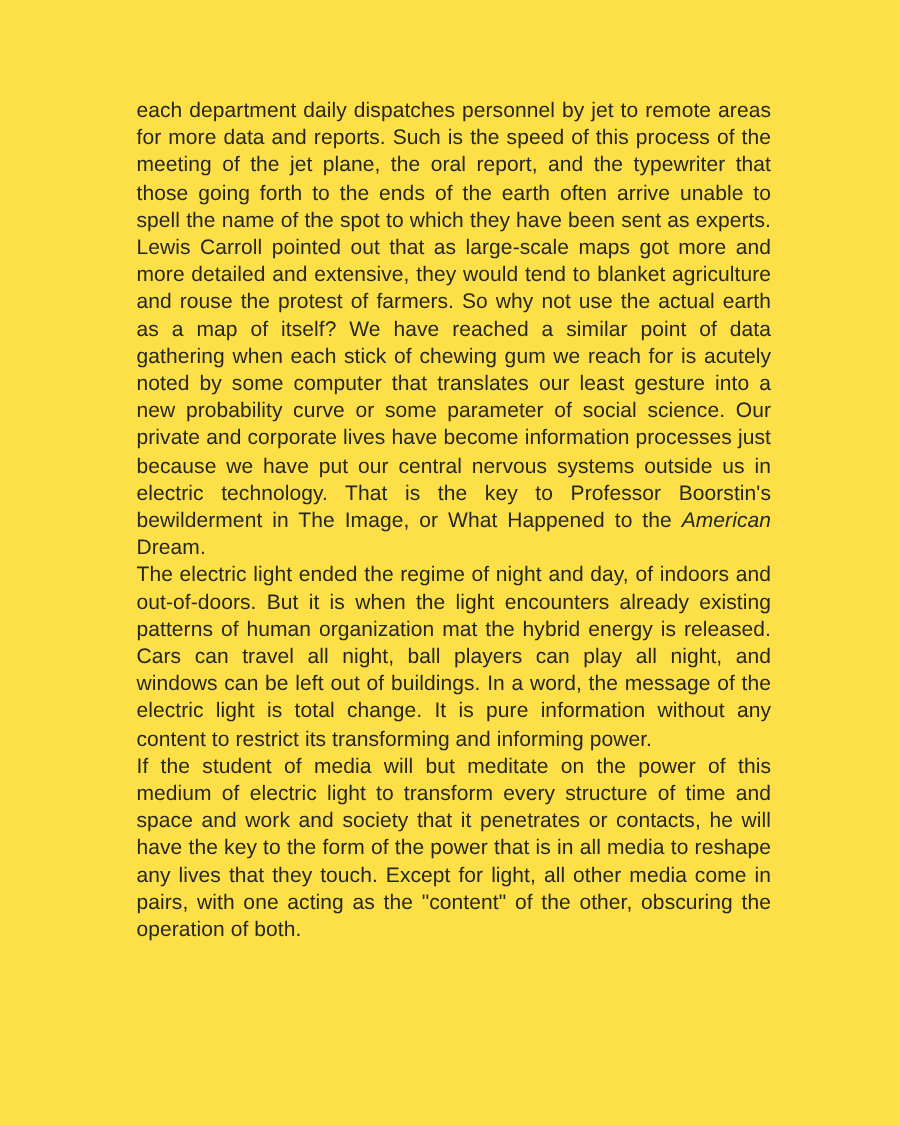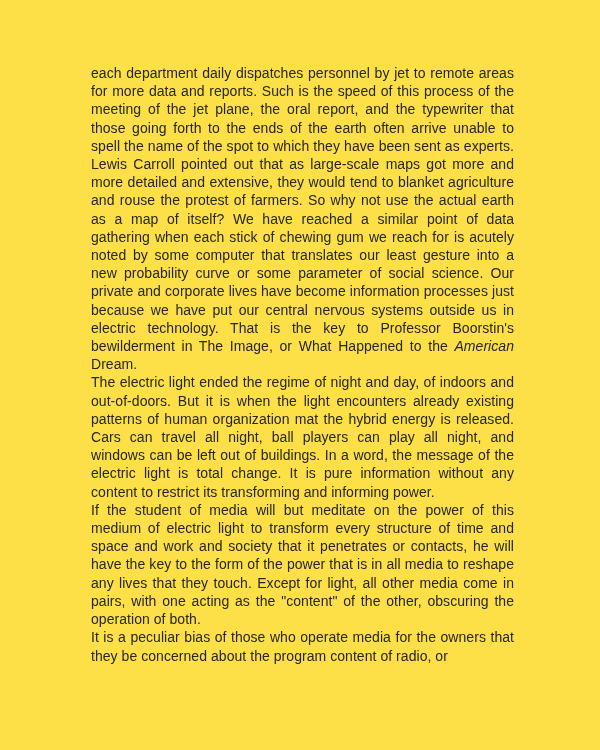--- a/index.html
+++ b/index.html
@@ -35,15 +35,14 @@
   }
 </style>
 </head>
 <body>
 
 <div class="page">
   <div class="textblock" id="textblock">
       <p><span>each department daily dispatches personnel by jet to remote areas for more data and reports. Such is the speed of this process of the meeting of the jet plane, the oral report, and the typewriter that those going forth to the ends of the earth often arrive unable to spell the name of the spot to which they have been sent as experts. Lewis Carroll pointed out that as large-scale maps got more and more detailed and extensive, they would tend to blanket agriculture and rouse the protest of farmers. So why not use the actual earth as a map of itself? We have reached a similar point of data gathering when each stick of chewing gum we reach for is acutely noted by some computer that translates our least gesture into a new probability curve or some parameter of social science. Our private and corporate lives have become information processes just because we have put our central nervous systems outside us in electric technology. That is the key to Professor Boorstin's bewilderment in The Image, or What Happened to the </span><em>American</em><span> Dream.</span></p>
       <p><span>The electric light ended the regime of night and day, of indoors and out-of-doors. But it is when the light encounters already existing patterns of human organization mat the hybrid energy is released. Cars can travel all night, ball players can play all night, and windows can be left out of buildings. In a word, the message of the electric light is total change. It is pure information without any content to restrict its transforming and informing power.</span></p>
       <p><span>If the student of media will but meditate on the power of this medium of electric light to transform every structure of time and space and work and society that it penetrates or contacts, he will have the key to the form of the power that is in all media to reshape any lives that they touch. Except for light, all other media come in pairs, with one acting as the "content" of the other, obscuring the operation of both.</span></p>
-      <p><span>It is a peculiar bias of those who operate media for the owners that they be concerned about the program content of radio, or</span></p>
     </div>
 </div>
 
 </body></html>

